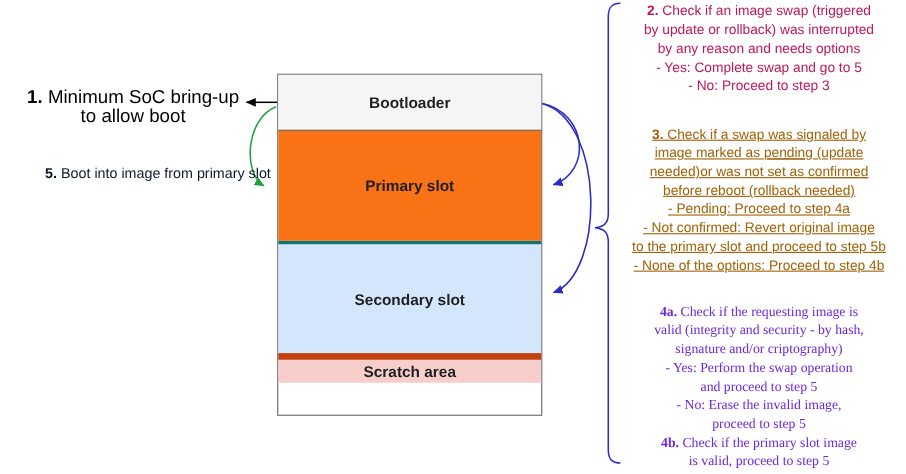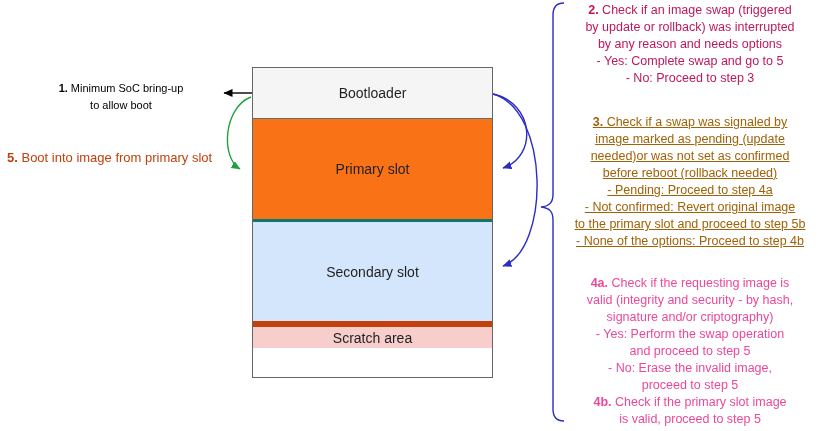--- a/index.html
+++ b/index.html
@@ -6,34 +6,34 @@
   #page {
     position:relative; width:824px; height:431px; overflow:hidden;
     background:#ffffff;
     font-family:"Liberation Sans", sans-serif;
   }
   svg.overlay { position:absolute; left:0; top:0; width:824px; height:431px; pointer-events:none; }
 
   
   #memory-map {
     position:absolute; left:252px; top:67px; width:241px; height:311px;
-    border:1px solid #666666; box-sizing:border-box;
+    border:1px solid #666666; box-sizing:border-box;font-weight:bold;
   }
   .mem-section {
     position:relative; width:100%; box-sizing:border-box;
     display:flex; align-items:center; justify-content:center;
   }
   .mem-section .mem-label { font-size:14px; color:#1f1f1f; }
   #sec-bootloader { height:50px; }
   #sec-primary    { height:101px; border-top:1px solid #6b6b6b; }
   #sec-secondary  { height:102px; border-top:3px solid #0f766e; }
   #sec-scratch    { height:27px;  border-top:6px solid #c2410c; }
 
   
-  .anno { position:absolute; font-size:11px; line-height:17px; }
+  .anno { position:absolute; font-size:17px; line-height:17px; }
   #step1-annotation { left:21px; top:80px; width:200px; text-align:center; }
   #step5-annotation { left:7px; top:149px; width:250px; text-align:left; font-size:13px; }
 
   
   .step-block {
     position:absolute; left:558px; width:264px;
     font-size:12.5px; line-height:17px; text-align:center;
   }
   #step-2-block  { top:2px; }
   #step-3-block  { top:114px; }
@@ -85,21 +85,21 @@
     <div class="mem-section" id="sec-scratch" style="background: rgb(248, 206, 204);">
       <span class="mem-label">Scratch area</span>
     </div>
   </div>
 
   <div class="anno" id="step1-annotation" style="color: rgb(0, 0, 0);">
       <div class="line"><span class="seg-b">1.</span><span> Minimum SoC bring-up</span></div>
       <div class="line"><span>to allow boot</span></div>
     </div>
 
-  <div class="anno" id="step5-annotation" style="color: #c2410c;">
+  <div class="anno" id="step5-annotation" style="color: #0f172a; margin-left: 34px;">
       <div class="line"><span class="seg-b">5.</span><span> Boot into image from primary slot</span></div>
     </div>
 
   <div class="step-block" id="step-2-block" style="color: #be185d;">
       <div class="line"><span class="seg-b">2.</span><span> Check if an image swap (triggered</span></div>
       <div class="line"><span>by update or rollback) was interrupted</span></div>
       <div class="line"><span>by any reason and needs options</span></div>
       <div class="line"><span>- Yes: Complete swap and go to 5</span></div>
       <div class="line"><span>- No: Proceed to step 3</span></div>
     </div>
@@ -108,21 +108,21 @@
       <div class="line"><span class="seg-b">3.</span><span> Check if a swap was signaled by</span></div>
       <div class="line"><span>image marked as </span><span class="seg-u">pending</span><span> (update</span></div>
       <div class="line"><span>needed)or was not set as </span><span class="seg-u">confirmed</span></div>
       <div class="line"><span>before reboot (rollback needed)</span></div>
       <div class="line"><span>- Pending: Proceed to step 4a</span></div>
       <div class="line"><span>- Not confirmed: Revert original image</span></div>
       <div class="line"><span>to the primary slot and proceed to step 5b</span></div>
       <div class="line"><span>- None of the options: Proceed to step 4b</span></div>
     </div>
 
-  <div class="step-block" id="step-4-block" style="color: #ec4899;">
+  <div class="step-block" id="step-4-block" style="color: #6d28d9; font-family: Liberation Serif, serif;">
       <div class="line"><span class="seg-b">4a.</span><span> Check if the requesting image is</span></div>
       <div class="line"><span>valid (integrity and security - by hash,</span></div>
       <div class="line"><span>signature and/or criptography)</span></div>
       <div class="line"><span>- Yes: Perform the swap operation</span></div>
       <div class="line"><span>and proceed to step 5</span></div>
       <div class="line"><span>- No: Erase the invalid image,</span></div>
       <div class="line"><span>proceed to step 5</span></div>
       <div class="line"><span class="seg-b">4b.</span><span> Check if the primary slot image</span></div>
       <div class="line"><span>is valid, proceed to step 5</span></div>
     </div>

